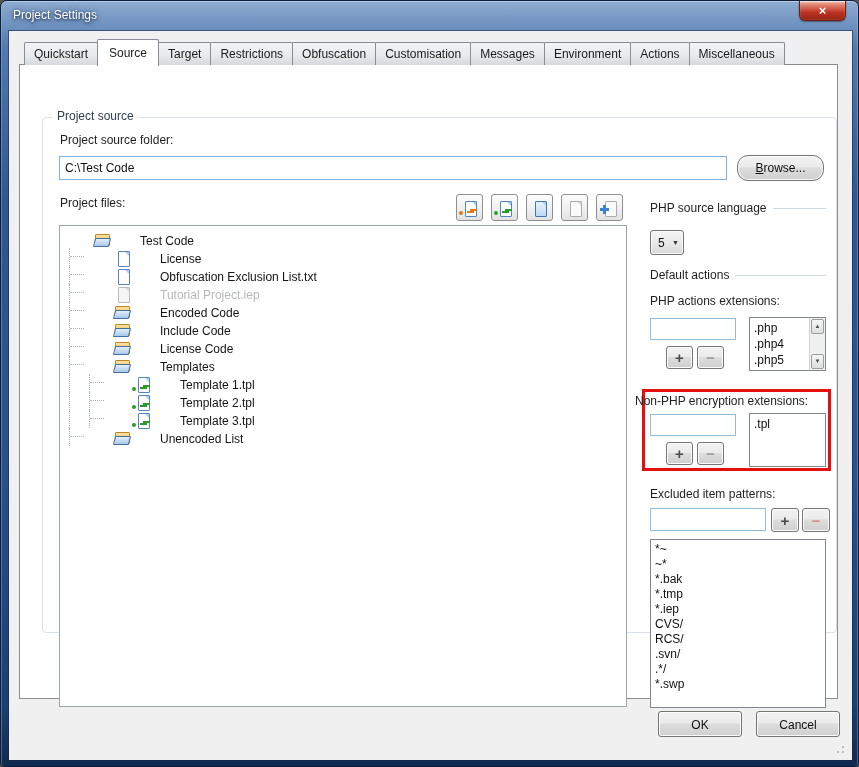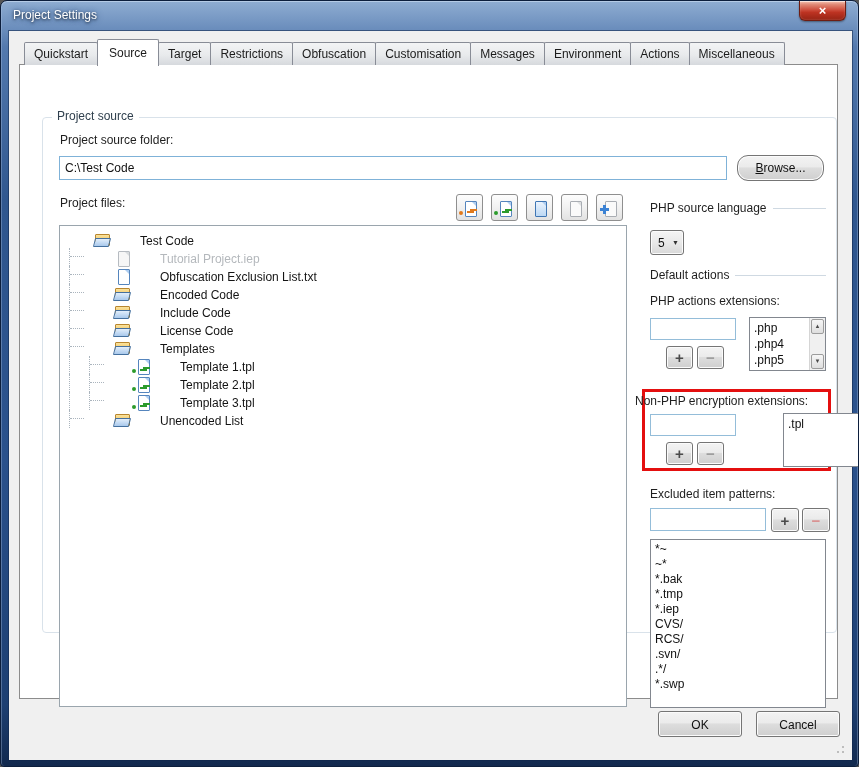--- a/index.html
+++ b/index.html
@@ -213,41 +213,51 @@
 
             <div class="trow">
               <span class="indent" style="display:flex;"></span>
               <span class="tic ic-folder">
                 <i class="a"></i>
                 <i class="b"></i>
               </span>
               <span class="tlabel">Test Code</span>
             </div>
 
+            <div class="trow">
+              <span class="indent" style="display:flex;">
+                <span class="seg segh"></span>
+              </span>
+              <span class="tic ic-doc">
+                <i class="a"></i>
+                <i class="b"></i>
+              </span>
+              <span class="tlabel">License</span>
+            </div>
+
+            <div class="trow">
+              <span class="indent" style="display:flex;">
+                <span class="seg segh"></span>
+              </span>
+              <span class="tic ic-doc">
+                <i class="a"></i>
+                <i class="b"></i>
+              </span>
+              <span class="tlabel">Obfuscation Exclusion List.txt</span>
+            </div>
 
             <div class="trow">
               <span class="indent" style="display:flex;">
                 <span class="seg segh"></span>
               </span>
               <span class="tic ic-doc-dim">
                 <i class="a"></i>
                 <i class="b"></i>
               </span>
               <span class="tlabel dim">Tutorial Project.iep</span>
-            </div>
-
-            <div class="trow">
-              <span class="indent" style="display:flex;">
-                <span class="seg segh"></span>
-              </span>
-              <span class="tic ic-doc">
-                <i class="a"></i>
-                <i class="b"></i>
-              </span>
-              <span class="tlabel">Obfuscation Exclusion List.txt</span>
             </div>
 
 
             <div class="trow">
               <span class="indent" style="display:flex;">
                 <span class="seg segh"></span>
               </span>
               <span class="tic ic-folder">
                 <i class="a"></i>
                 <i class="b"></i>
@@ -365,21 +375,21 @@
             <div class="sbtn">▲</div>
             <div class="sbtn">▼</div>
           </div>
         </div>
 
         <div id="redbox"></div>
         <span class="lbl" style="left:592px;top:276px;">Non-PHP encryption extensions:</span>
         <input class="txt" style="left: 607px; top: 296px; width: 86px; height: 22px;" type="text" value="">
         <button class="btn sq" style="left:623px;top:324px;">+</button>
         <button class="btn sq dis" style="left:654px;top:324px;">−</button>
-        <div class="list" style="left:706px;top:295px;width:77px;height:54px;margin-left:34px;">
+        <div class="list" style="left:706px;top:295px;width:77px;height:54px;">
           <div class="rows">
 
           <div class="lrow">.tpl</div>
             </div>
         </div>
 
         <span class="lbl" style="left:607px;top:369px;">Excluded item patterns:</span>
         <input class="txt" style="left: 607px; top: 390px; width: 116px; height: 23px;" type="text" value="">
         <button class="btn sq" style="left:728px;top:390px;width:28px;height:24px;line-height:21px;">+</button>
         <button class="btn sq disr" style="left:759px;top:390px;width:28px;height:24px;line-height:21px;">−</button>

